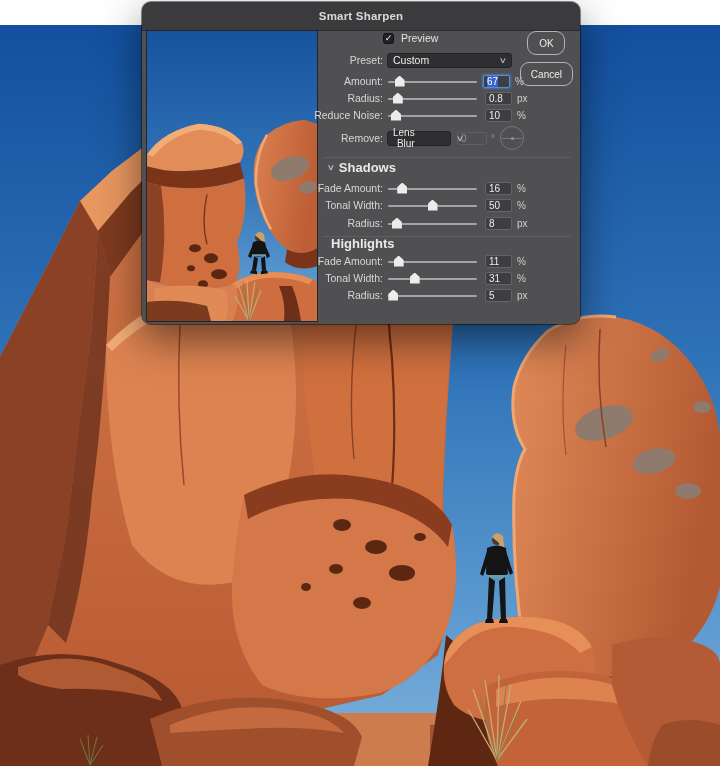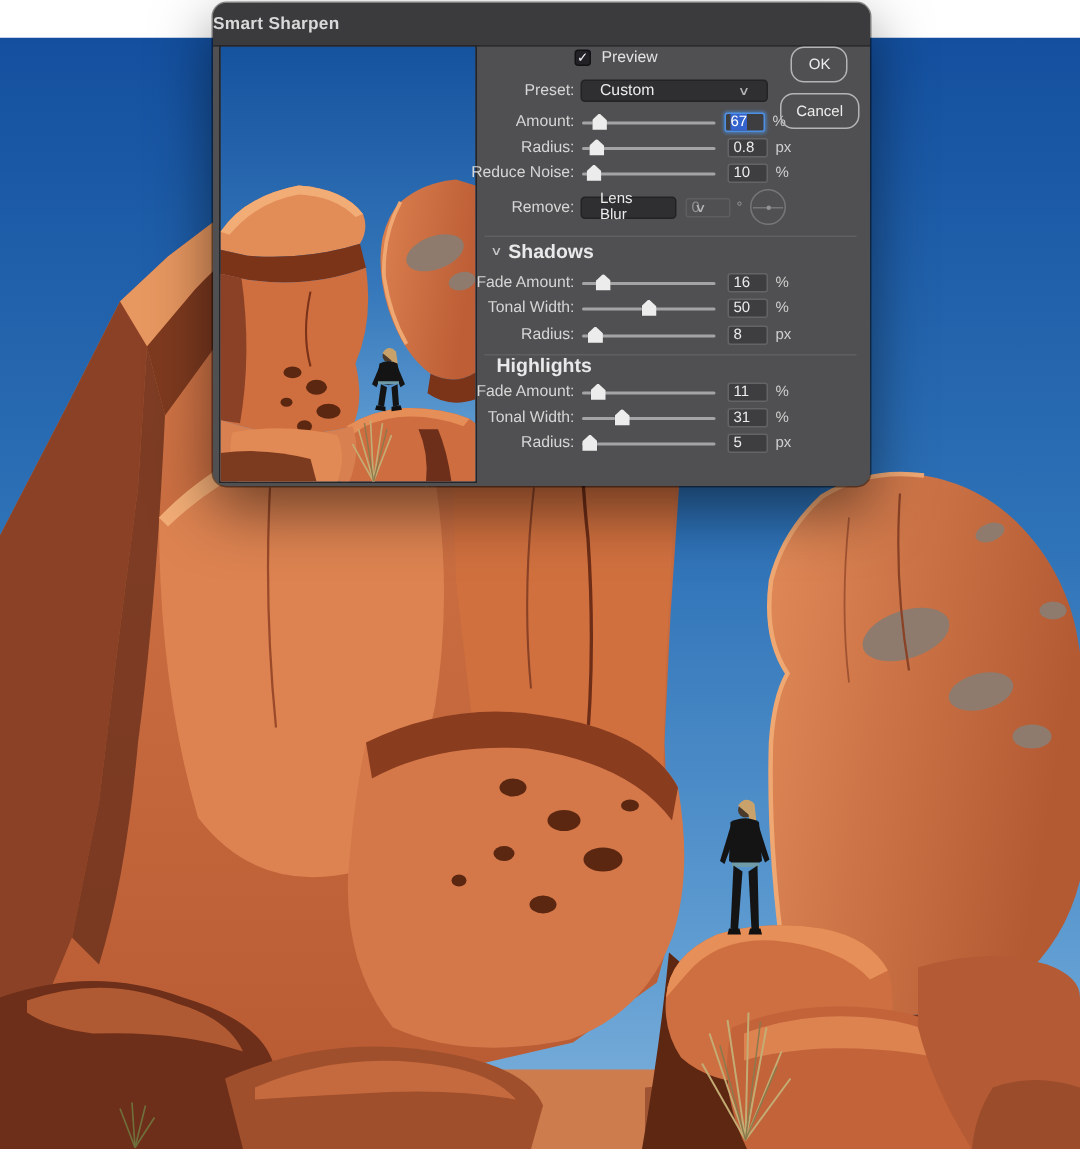--- a/index.html
+++ b/index.html
@@ -8,21 +8,21 @@
 
   
   .photo { position:absolute; left:0; top:25px; width:720px; height:741px; }
   .photo svg { display:block; width:100%; height:100%; }
 
   
   .dialog { position:absolute; left:142px; top:2px; width:438px; height:322px;
             background:#505052; border-radius:9px; overflow:hidden;
             box-shadow:0 0 0 1px rgba(0,0,0,.45), 0 16px 40px rgba(0,0,0,.5); }
   .titlebar { position:absolute; top:0; left:0; right:0; height:29px; background:#3b3b3d;
-              border-bottom:1px solid #2b2b2d; display:flex; align-items:center; justify-content:flex-start; }
+              border-bottom:1px solid #2b2b2d; display:flex; align-items:center; justify-content:center; }
   .titlebar span { color:#d9d9d9; font-size:11.5px; font-weight:bold; letter-spacing:.2px; }
 
   .thumb { position:absolute; left:4px; top:28px; width:172px; height:292px;
            border:1px solid #252527; background:#333; }
   .thumb svg { display:block; width:100%; height:100%; }
 
   .pane { position:absolute; left:169px; top:0; width:262px; height:100%; }
   .row { position:absolute; left:0; width:100%; height:16px; display:flex; align-items:center; }
   .lbl { width:72px; flex:none; text-align:right; color:#d6d6d6; font-size:10.5px; }
 
@@ -39,21 +39,21 @@
   .fld.focus .val { background:#3463cd; color:#fff; }
   .unit { margin-left:5px; font-size:10px; color:#cfcfcf; }
 
   .chk { width:11px; height:11px; margin-left:72px; flex:none; background:#222226;
          border:1px solid #121214; border-radius:2.5px; color:#f2f2f2; font-size:9px;
          line-height:9px; text-align:center; cursor:pointer; }
   .chklbl { margin-left:7px; color:#e2e2e2; font-size:10.5px; }
 
   .dd { margin-left:4px; height:15px; background:#2f2f31; border:1px solid #232325;
         border-radius:3px; color:#ececec; display:flex; align-items:center;
-        justify-content:space-between; padding:0 12px; cursor:pointer; }
+        justify-content:space-between; padding:0 5px; cursor:pointer;text-align:right; }
   .dd.preset { width:125px; font-size:10.5px; }
   .dd.lens { width:64px; font-size:10px;gap:36px; }
   .ddchev { color:#b6b6b8; font-size:8px; margin-left:6px; transform:scaleX(1.4); }
 
   .afld { margin-left:6px; width:30px; height:13px; flex:none; border:1px solid #5e5e60;
           border-radius:2px; color:#909094; font-size:10px; display:flex; align-items:center; padding-left:3px; }
   .deg { margin-left:4px; color:#98989c; font-size:10px; }
   .dial { margin-left:5px; position:relative; width:24px; height:24px; flex:none;
           border:1px solid #96969a; border-radius:50%; opacity:.55; }
   .dial::before { content:""; position:absolute; left:1px; right:1px; top:50%; height:1px; background:#96969a; }

